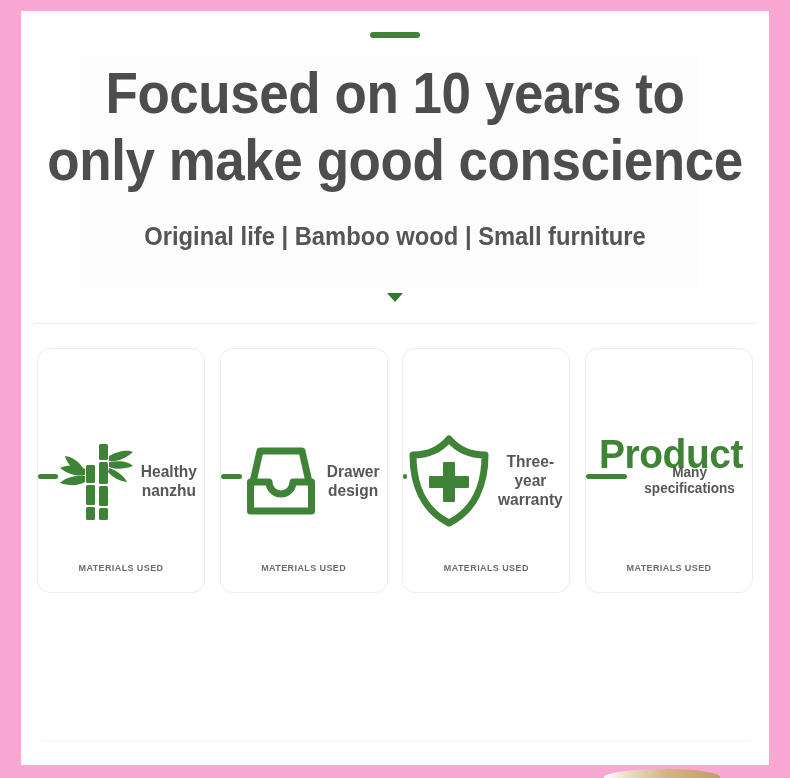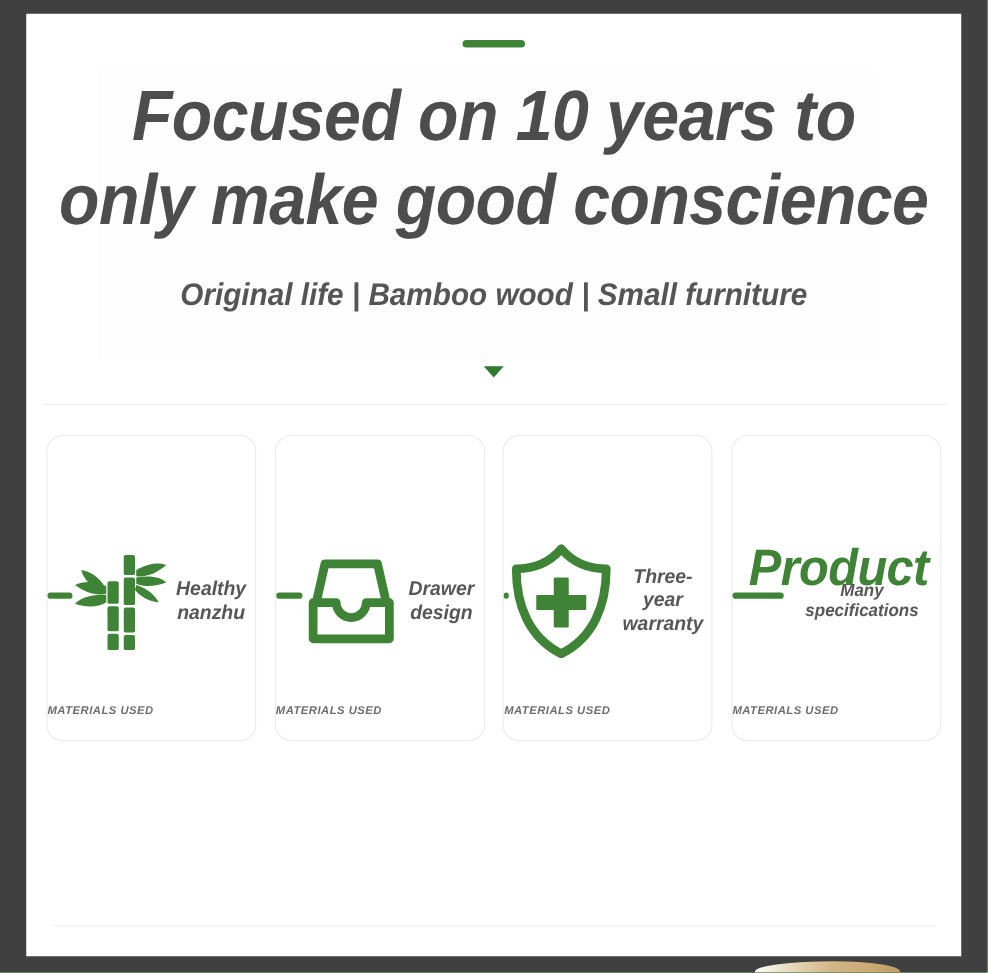--- a/index.html
+++ b/index.html
@@ -5,22 +5,21 @@
   * { margin:0; padding:0; box-sizing:border-box; }
   html, body {
     width:790px; height:778px;
     font-family:"Liberation Sans", sans-serif;
     background:#3f8337;
     overflow:hidden;
   }
   #page {
     position:relative;
     width:790px; height:778px;
-    background:#404040;
-    font-style:italic;
+    background:#f9a8d4;
   }
   
   .panel {
     position:absolute;
     left:21px; top:11px;
     width:748px; height:754px;
     background:#ffffff;
     overflow:hidden;
   }
   
@@ -123,20 +122,21 @@
     color:#575757;
     text-align:center;
     line-height:19px;
     padding:0 6px;
     transform:scaleX(0.97);
   }
   .card-title.two-line { font-size:14px; line-height:16px; margin-top:19px; }
   .card-foot {
     position:absolute;
     bottom:19px; left:0; right:0;
+    text-align:center;
     font-size:9px;
     font-weight:600;
     letter-spacing:0.4px;
     color:#6d6d6d;
   }
   
   .card.product .bigword {
     position:absolute;
     top:82px; left:-12px;
     width:194px;

